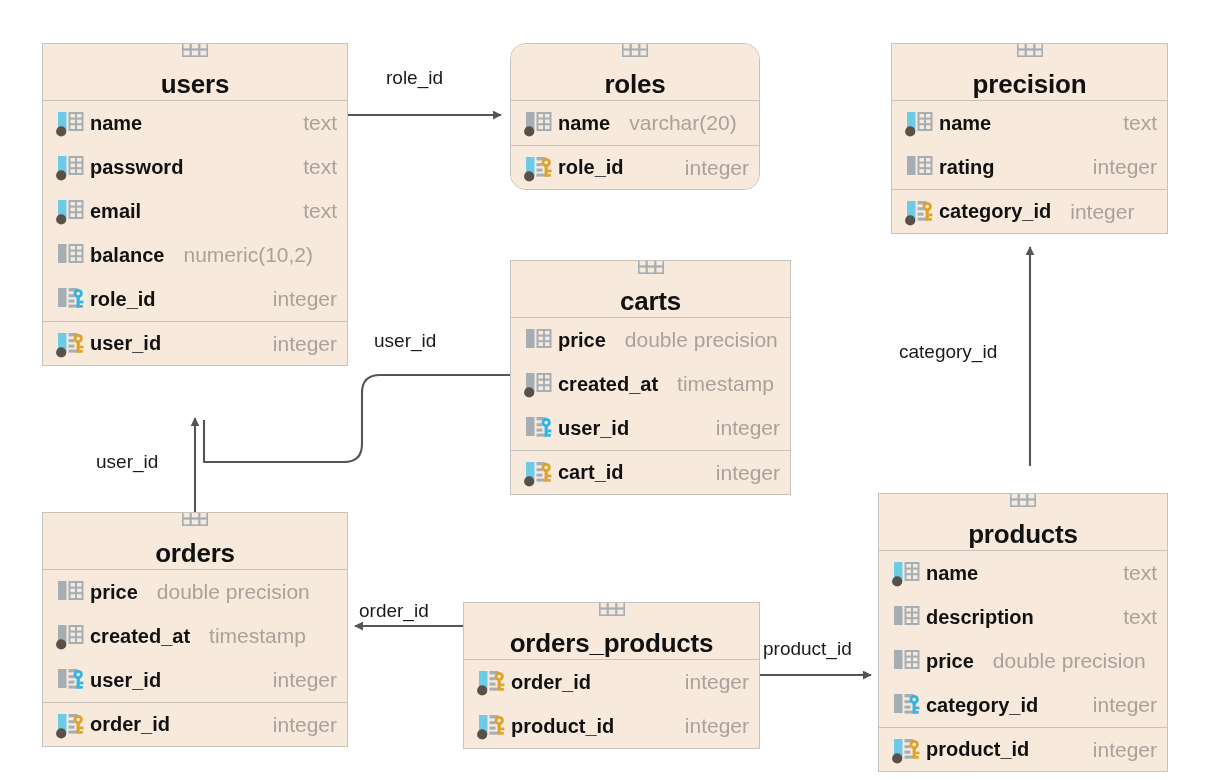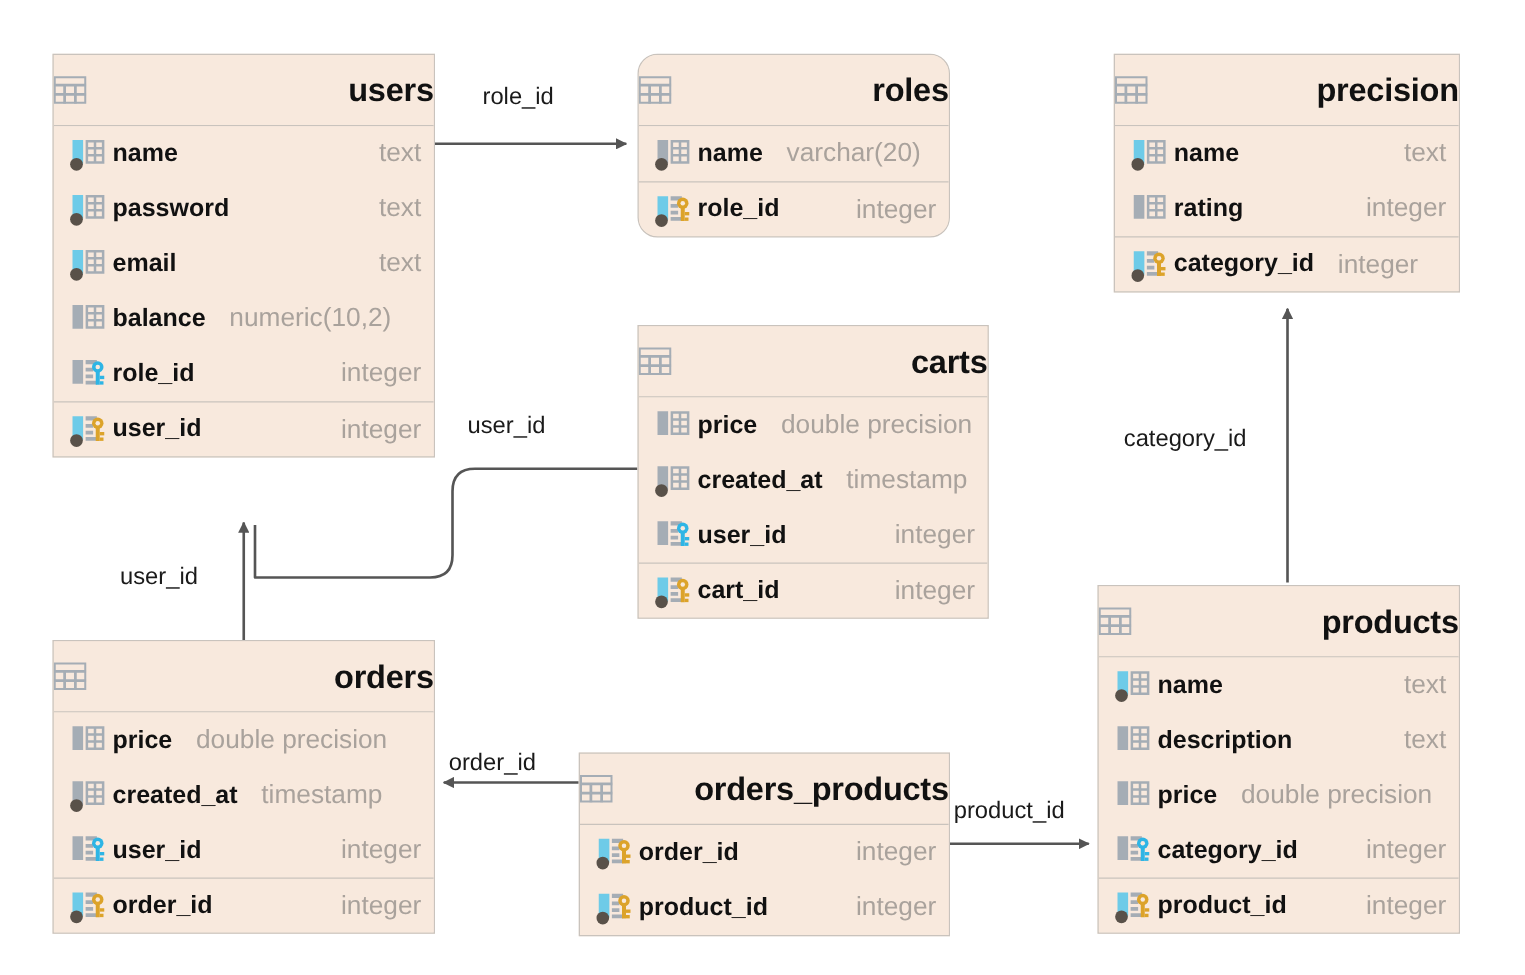--- a/index.html
+++ b/index.html
@@ -47,25 +47,26 @@
     background: #f8e9dd;
     border: 1px solid #c9c3bd;
     box-sizing: border-box;
     overflow: hidden;
   }
 
   .entity-header {
     height: 57px;
     display: flex;
     align-items: center;
-    justify-content: space-between;
+    justify-content: flex-end;
     gap: 12px;
     background: #f8e9dd;
     border-bottom: 1px solid #c9c3bd;
     box-sizing: border-box;
+    flex-direction: column;
   }
 
   .entity-title {
     font-size: 26px;
     font-weight: bold;
     color: #111111;
     letter-spacing: -0.2px;
   }
 
   .row {
@@ -615,21 +616,21 @@
                 <rect x="23.8" y="14.6" width="3.6" height="2.7"></rect>
                 <rect x="23.8" y="19.0" width="3.0" height="2.7"></rect>
               </g>
               <circle cx="5.2" cy="21.4" r="5.1" fill="#595149"></circle>
             </svg>
           </span>
           <span class="col-name">product_id</span>
           <span class="col-type">integer</span>
         </div>
       </div>
-      <div class="entity" style="left: 878px; top: 468px; width: 290px;">
+      <div class="entity" style="left: 878px; top: 493px; width: 290px;">
         <div class="entity-header">
           <span>
             <svg width="26" height="22" viewBox="0 0 26 22">
               <rect x="0.5" y="0.5" width="25" height="21" fill="none" stroke="#a5adb5" stroke-width="2.2"></rect>
               <line x1="0" y1="7" x2="26" y2="7" stroke="#a5adb5" stroke-width="2.2"></line>
               <line x1="0" y1="14.5" x2="26" y2="14.5" stroke="#a5adb5" stroke-width="2.2"></line>
               <line x1="8.7" y1="7" x2="8.7" y2="22" stroke="#a5adb5" stroke-width="2.2"></line>
               <line x1="17.3" y1="7" x2="17.3" y2="22" stroke="#a5adb5" stroke-width="2.2"></line>
             </svg>
           </span>

